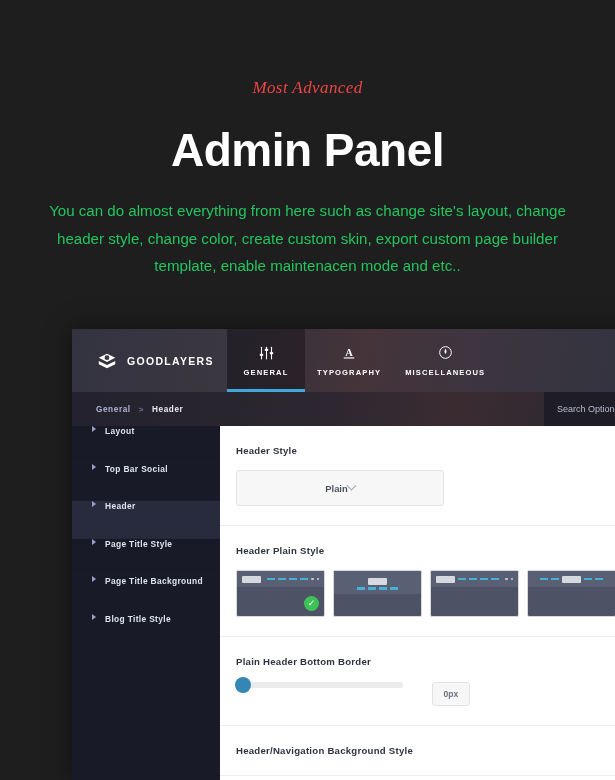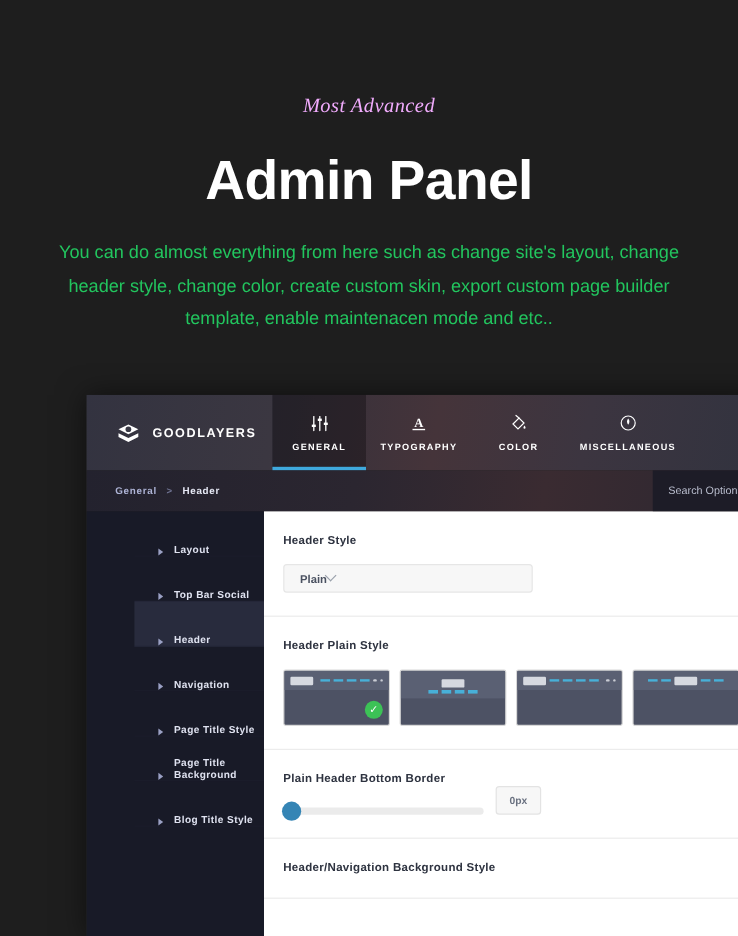--- a/index.html
+++ b/index.html
@@ -9,21 +9,21 @@
     font-family: "Liberation Sans", sans-serif;
     overflow: hidden;
   }
 
   
   .hero { text-align: center; padding-top: 78px; }
   .hero-eyebrow {
     font-family: "Liberation Serif", serif;
     font-style: italic;
     font-size: 17px;
-    color: #f0abfc;
+    color: #ef4444;
     letter-spacing: .4px;
   }
   .hero-title {
     margin-top: 28px;
     font-size: 46px;
     font-weight: 700;
     color: #ffffff;
     letter-spacing: -.5px;
     line-height: 1.05;
   }
@@ -112,25 +112,24 @@
   
   .panel-body { display: flex; height: 355px; }
 
   
   .side {
     width: 148px; flex: 0 0 148px;
     background: #181a27;
   }
   .side-item {
     height: 37.5px;
-    display: flex; align-items: flex-end; gap: 9px;
+    display: flex; align-items: flex-start; gap: 9px;
     padding-left: 20px;
     border-bottom: 1px solid #21233250;
     cursor: pointer;
-    margin-left: 40px;
   }
   .side-item.active { background: #282b3d; }
   .side-arrow {
     width: 0; height: 0; flex: 0 0 auto;
     border-left: 4px solid #9aa0c4;
     border-top: 3px solid transparent;
     border-bottom: 3px solid transparent;
   }
   .side-label {
     font-size: 8.4px; font-weight: 700; color: #dfe2f0;
@@ -139,25 +138,25 @@
 
   
   .content { flex: 1; background: #ffffff; overflow: hidden; }
   .field { padding: 19px 16px 19px 16px; border-bottom: 1px solid #ececec; }
   .field-label {
     font-size: 9.6px; font-weight: 700; color: #2e3340;
     letter-spacing: .25px;
   }
   .select-box {
     margin-top: 14px;
-    width: 208px; height: 24px;
+    width: 208px; height: 36px;
     background: #f7f7f7;
     border: 1px solid #e6e6e6;
     border-radius: 3px;
-    display: flex; align-items: center; justify-content: flex-start;
+    display: flex; align-items: center; justify-content: center;
     padding: 0 13px;
     cursor: pointer;
   }
   .select-val { font-size: 9.4px; font-weight: 700; color: #4a5160; }
   .chev {
     width: 7px; height: 7px;
     border-right: 1.4px solid #9aa0ab;
     border-bottom: 1.4px solid #9aa0ab;
     transform: rotate(45deg) translate(-2px,-2px);
   }
@@ -184,21 +183,21 @@
   .t-dot { width: 2.4px; height: 2.4px; background: #c9ccd4; border-radius: 50%; }
   .spacer { flex: 1; }
   .check-badge {
     position: absolute; right: 5px; bottom: 5px;
     width: 15px; height: 15px; border-radius: 50%;
     background: #3cc256;
     display: flex; align-items: center; justify-content: center;
     color: #fff; font-size: 9px; line-height: 1;
   }
 
-  .slider-row { display: flex; align-items: flex-end; gap: 10px; }
+  .slider-row { margin-top: 15px; display: flex; align-items: flex-start; gap: 29px; }
   .slider-track {
     position: relative;
     width: 167px; height: 6px;
     background: #ebebeb; border-radius: 3px;
     cursor: pointer;
   }
   .slider-knob {
     position: absolute; left: -1px; top: -5px;
     width: 16px; height: 16px; border-radius: 50%;
     background: #3585b5;
@@ -255,30 +254,20 @@
       <div class="tab">
         <span class="tab-ico">
           <svg viewBox="0 0 16 16" width="14" height="14">
             <text x="8" y="11" font-family="Liberation Serif, serif" font-size="12" font-weight="700" fill="#fff" text-anchor="middle">A</text>
             <rect x="2" y="13" width="12" height="1.3" fill="#fff"></rect>
           </svg>
         </span>
         <span class="tab-label">TYPOGRAPHY</span>
       </div>
 
-      <div class="tab">
-        <span class="tab-ico">
-          <svg viewBox="0 0 18 18" width="15" height="15">
-            <path d="M3 10 L9 4 L14 9 L8 15 Z" fill="none" stroke="#fff" stroke-width="1.2"></path>
-            <path d="M9 4 L6 1.5" stroke="#fff" stroke-width="1.2" stroke-linecap="round"></path>
-            <path d="M14.5 11.5 c1.4 1.6 1.4 3.3 0 3.3 s-1.4-1.7 0-3.3z" fill="#fff"></path>
-          </svg>
-        </span>
-        <span class="tab-label">COLOR</span>
-      </div>
 
       <div class="tab">
         <span class="tab-ico">
           <svg viewBox="0 0 18 18" width="15" height="15">
             <circle cx="9" cy="9" r="7" fill="none" stroke="#fff" stroke-width="1.2"></circle>
             <path d="M9 4.4 c1.6 2 1.6 4.2 0 6.4 c-1.6-2.2-1.6-4.4 0-6.4z" fill="#fff"></path>
           </svg>
         </span>
         <span class="tab-label">MISCELLANEOUS</span>
       </div>
@@ -306,24 +295,20 @@
       <div class="side-item">
         <span class="side-arrow"></span>
         <span class="side-label">Top Bar Social</span>
       </div>
       <div class="side-item active">
         <span class="side-arrow"></span>
         <span class="side-label">Header</span>
       </div>
       <div class="side-item">
         <span class="side-arrow"></span>
-        <span class="side-label">Navigation</span>
-      </div>
-      <div class="side-item">
-        <span class="side-arrow"></span>
         <span class="side-label">Page Title Style</span>
       </div>
       <div class="side-item">
         <span class="side-arrow"></span>
         <span class="side-label">Page Title Background</span>
       </div>
       <div class="side-item">
         <span class="side-arrow"></span>
         <span class="side-label">Blog Title Style</span>
       </div>

